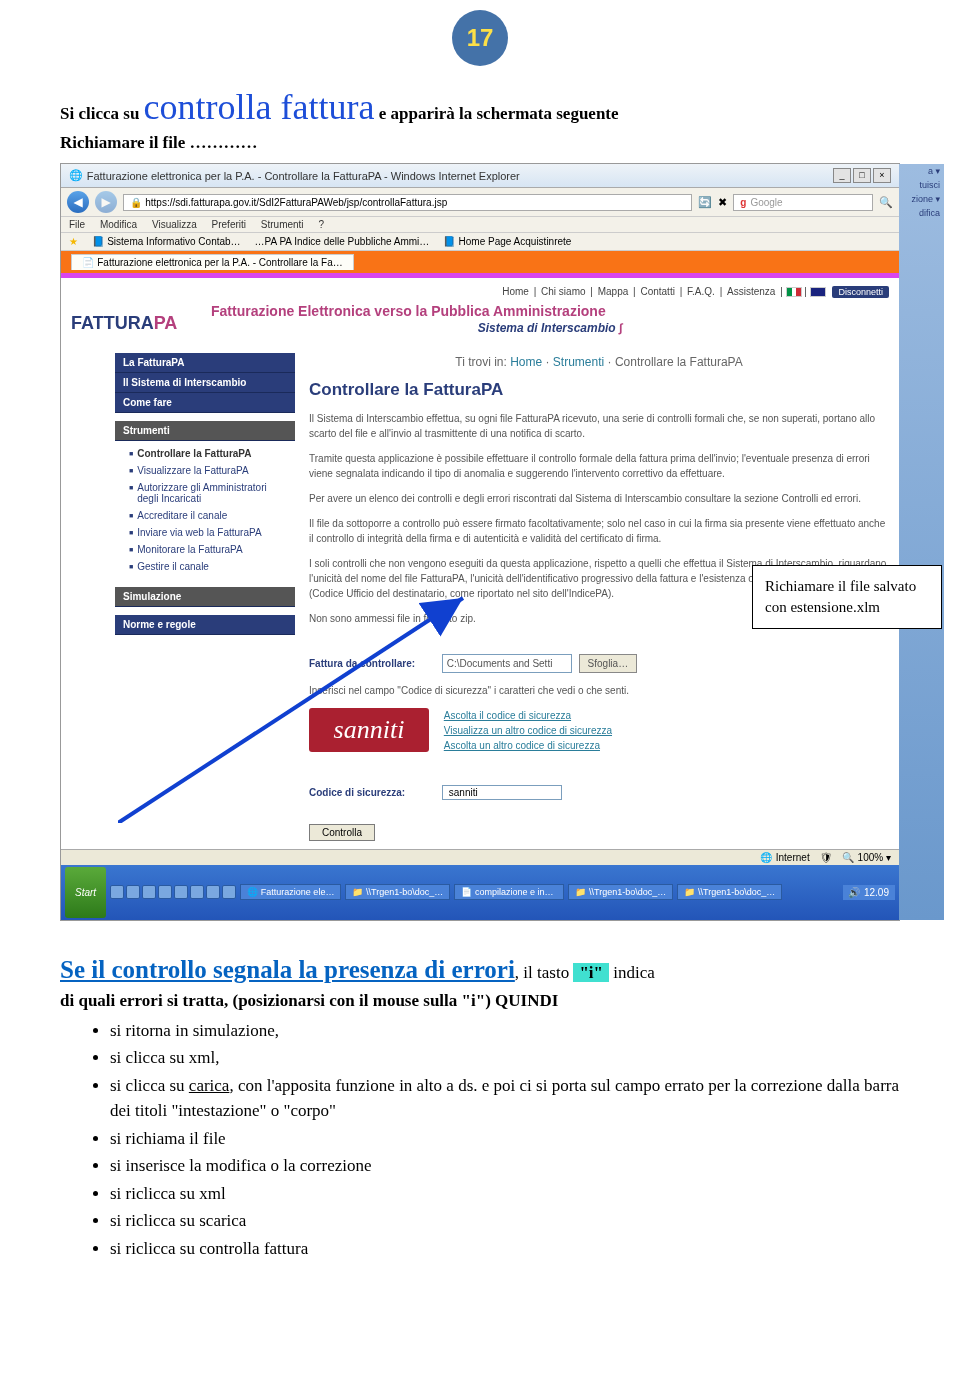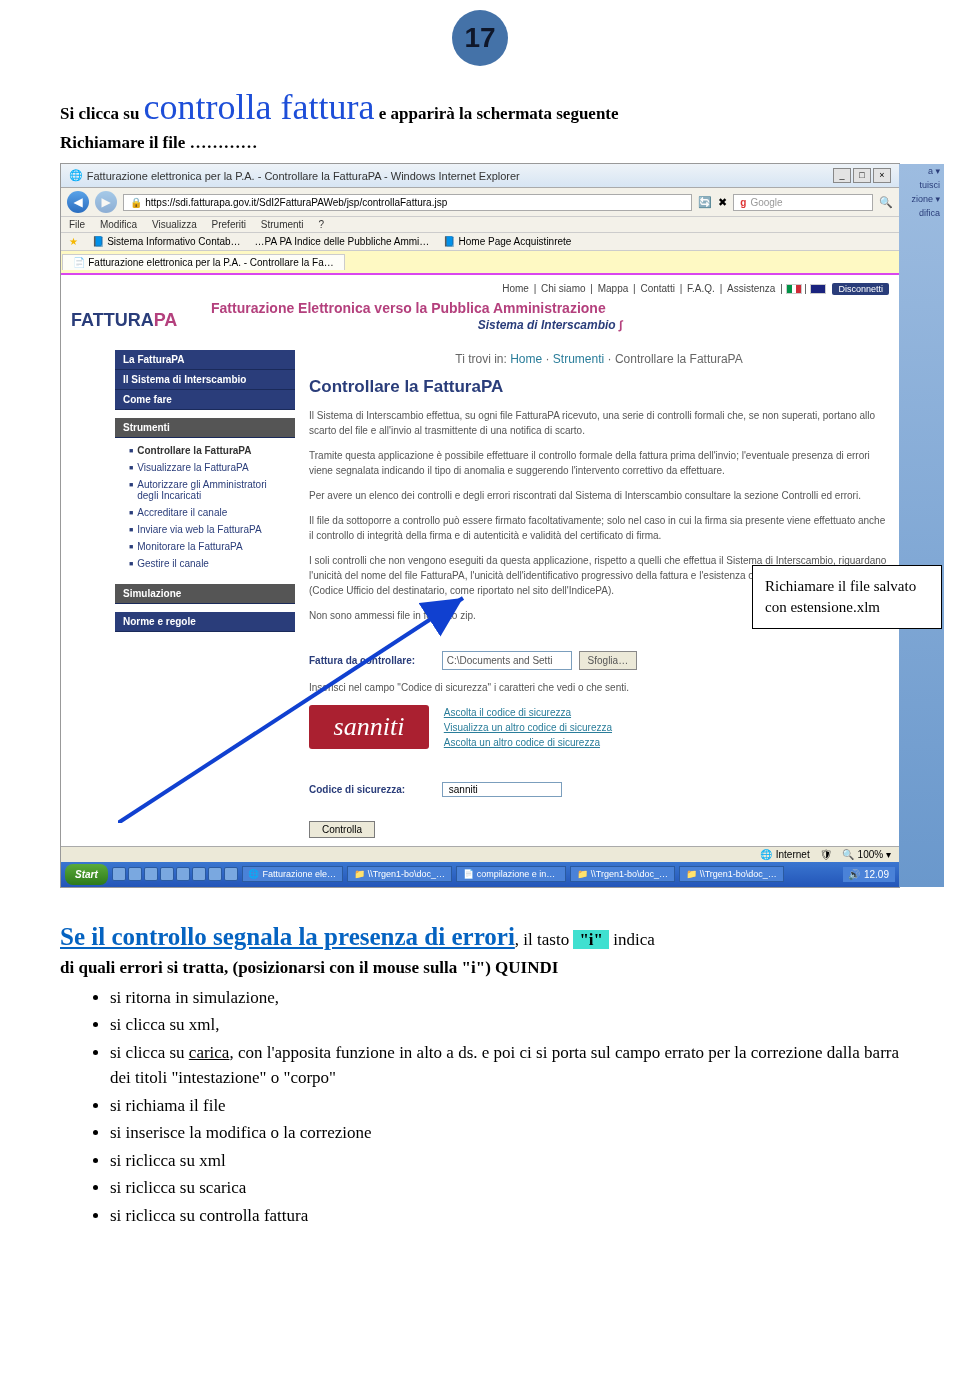--- a/index.html
+++ b/index.html
@@ -1,18 +1,18 @@
 <!DOCTYPE html>
 <html><head>
 <meta charset="utf-8">
 <style>
   * { margin: 0; padding: 0; box-sizing: border-box; }
   body { font-family: Georgia, 'Times New Roman', serif; background: #fff; width: 960px; margin: 0 auto; color: #000; }
   
-  .page-badge { width: 56px; height: 56px; border-radius: 50%; background: #4472a8; color: #0f172a; display: flex; align-items: center; justify-content: center; font-size: 28px; font-weight: bold; margin: 10px auto 20px; font-family: Arial, sans-serif; }
+  .page-badge { width: 56px; height: 56px; border-radius: 50%; background: #4472a8; color: #fde047; display: flex; align-items: center; justify-content: center; font-size: 24px; font-weight: bold; margin: 10px auto 20px; font-family: Arial, sans-serif; }
   
   .intro-text { padding: 0 60px; margin-bottom: 10px; }
   .intro-text .line1 { font-size: 17px; font-weight: bold; }
   .intro-text .highlight { color: #1d4ed8; font-size: 36px; font-weight: normal; font-family: Georgia, serif; }
   .intro-text .line2 { font-size: 17px; font-weight: bold; margin-top: 5px; }
   
   .screenshot-wrap { padding: 0 60px; position: relative; }
   .browser-window { border: 1px solid #999; background: #ece9d8; font-family: Tahoma, Arial, sans-serif; font-size: 11px; position: relative; }
   
   .title-bar { background: linear-gradient(#eef3f8, #d7e5f3); border-bottom: 1px solid #aaa; padding: 4px 8px; display: flex; justify-content: space-between; align-items: center; }
@@ -23,21 +23,21 @@
   .addr-row { display:flex; align-items:center; padding: 3px 6px; gap:6px; background:#f3f1e9; border-bottom:1px solid #ccc; }
   .nav-arrow { width:22px; height:22px; border-radius:50%; background: linear-gradient(#5aa3e8,#2a6dc0); color:#fff; display:flex; align-items:center; justify-content:center; font-size:12px; }
   .addr-input { flex:1; background:#fff; border:1px solid #aaa; padding:2px 6px; font-size:10px; }
   .search-box { width:140px; background:#fff; border:1px solid #aaa; padding:2px 6px; font-size:10px; display:flex; align-items:center; gap:4px; }
   
   .menubar { padding: 2px 8px; background:#f3f1e9; border-bottom:1px solid #ccc; font-size:10px; color:#333; }
   .menubar span { margin-right:12px; cursor:default; }
   
   .fav-bar { padding:3px 8px; background:#f3f1e9; border-bottom:1px solid #ccc; font-size:10px; display:flex; gap:14px; align-items:center; }
   .fav-bar .star { color:#f5b800; }
-  .tab-row { padding:3px 1px; background:#fef9c3; border-bottom:2px solid #d946ef; font-size:10px; }
+  .tab-row { padding:3px 10px; background:#f97316; border-bottom:5px solid #d946ef; font-size:10px; }
   .tab-row .tab { display:inline-block; background:#fdfdf8; border:1px solid #ccc; border-bottom:none; padding:2px 10px; }
   
   .page-body { background:#fff; padding:8px 10px; position:relative; min-height:520px; }
   
   .top-links { text-align:right; font-size:10px; color:#444; margin-bottom:2px; }
   .top-links a { color:#444; text-decoration:none; margin:0 2px; }
   .disconnect { background:#2a3d7a; color:#fff; padding:1px 6px; border-radius:2px; font-size:9px; margin-left:4px; }
   .flag { display:inline-block; width:16px; height:10px; border:1px solid #ccc; vertical-align:middle; }
   .flag.it { background:linear-gradient(90deg,#009246 33%,#fff 33% 66%,#ce2b37 66%); }
   .flag.uk { background:#1a237e; }
@@ -78,21 +78,21 @@
   .callout { position:absolute; right:18px; top:402px; width:190px; background:#fff; border:1px solid #000; padding:10px 12px; font-family: Georgia, serif; font-size:15px; line-height:1.4; }
   .arrow-svg { position:absolute; left:118px; top:430px; width:520px; height:230px; pointer-events:none; }
   
   
   .right-edge { position:absolute; right:-45px; top:0; width:45px; height:100%; background:linear-gradient(#9dbce0,#6a98cc); }
   .edge-item { font-size:9px; color:#2a3d7a; text-align:right; padding:2px 4px; }
   
   .status-bar { background:#ece9d8; border-top:1px solid #aaa; padding:2px 8px; font-size:10px; display:flex; justify-content:flex-end; gap:10px; align-items:center; }
   
   .taskbar { background:linear-gradient(#3a76d0,#2355b8); padding:2px 4px; display:flex; align-items:center; gap:4px; font-size:10px; color:#fff; }
-  .start-btn { background:linear-gradient(#5aaa3a,#2d7a1a); padding:5px 10px; border-radius:8px; font-weight:bold; font-style:italic; }
+  .start-btn { background:linear-gradient(#5aaa3a,#2d7a1a); padding:20px 10px; border-radius:3px; font-weight:normal; font-style:italic; }
   .task-item { background:#4a82d8; padding:2px 6px; border:1px solid #2a5aa0; font-size:9px; white-space:nowrap; overflow:hidden; max-width:110px; text-overflow:ellipsis; }
   .tray { margin-left:auto; background:#4a82d8; padding:2px 6px; }
   .ql { display:flex; gap:2px; }
   .ql-icon { width:14px; height:14px; background:#7aa8e0; border:1px solid #2a5aa0; border-radius:2px; }
   
   
   .doc-text { padding: 30px 60px 40px; font-family: Georgia, 'Bookman Old Style', serif; font-size: 17px; line-height: 1.5; }
   .subhead { color:#0563c1; text-decoration:underline; font-size:25px; font-weight:bold; }
   .subhead-plain { font-size:17px; font-weight:normal; color:#000; }
   .i-badge { background:#40e0d0; padding:0 6px; font-weight:bold; }

